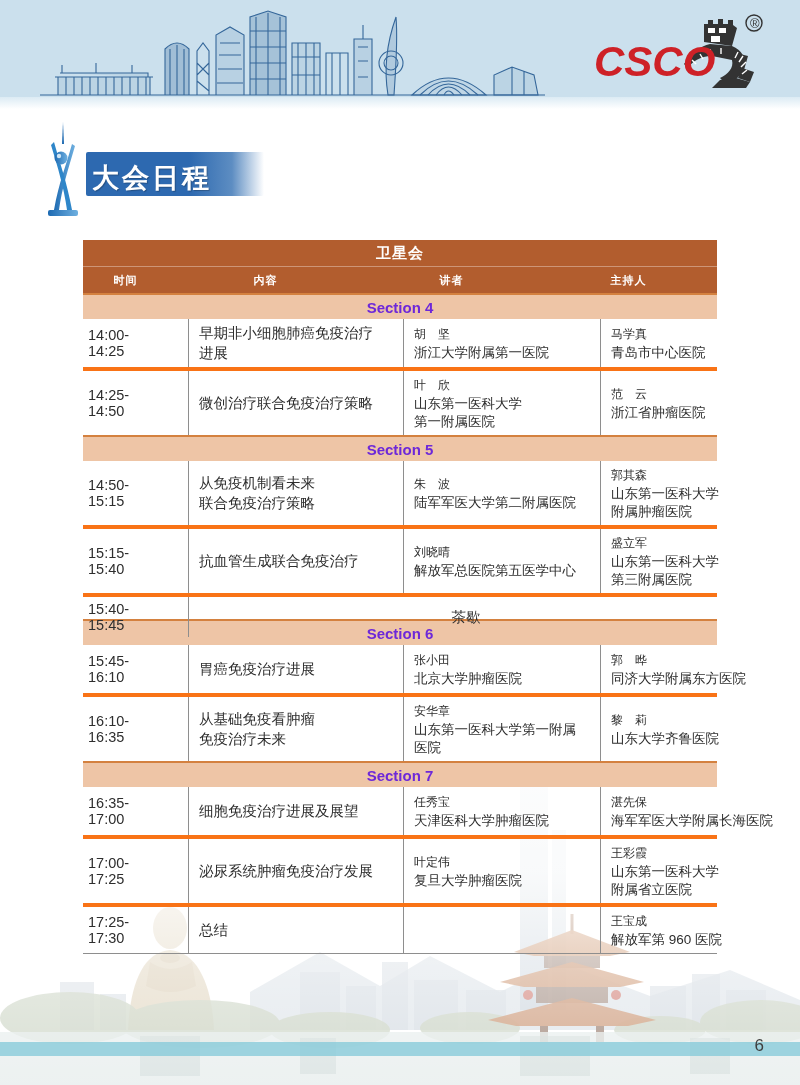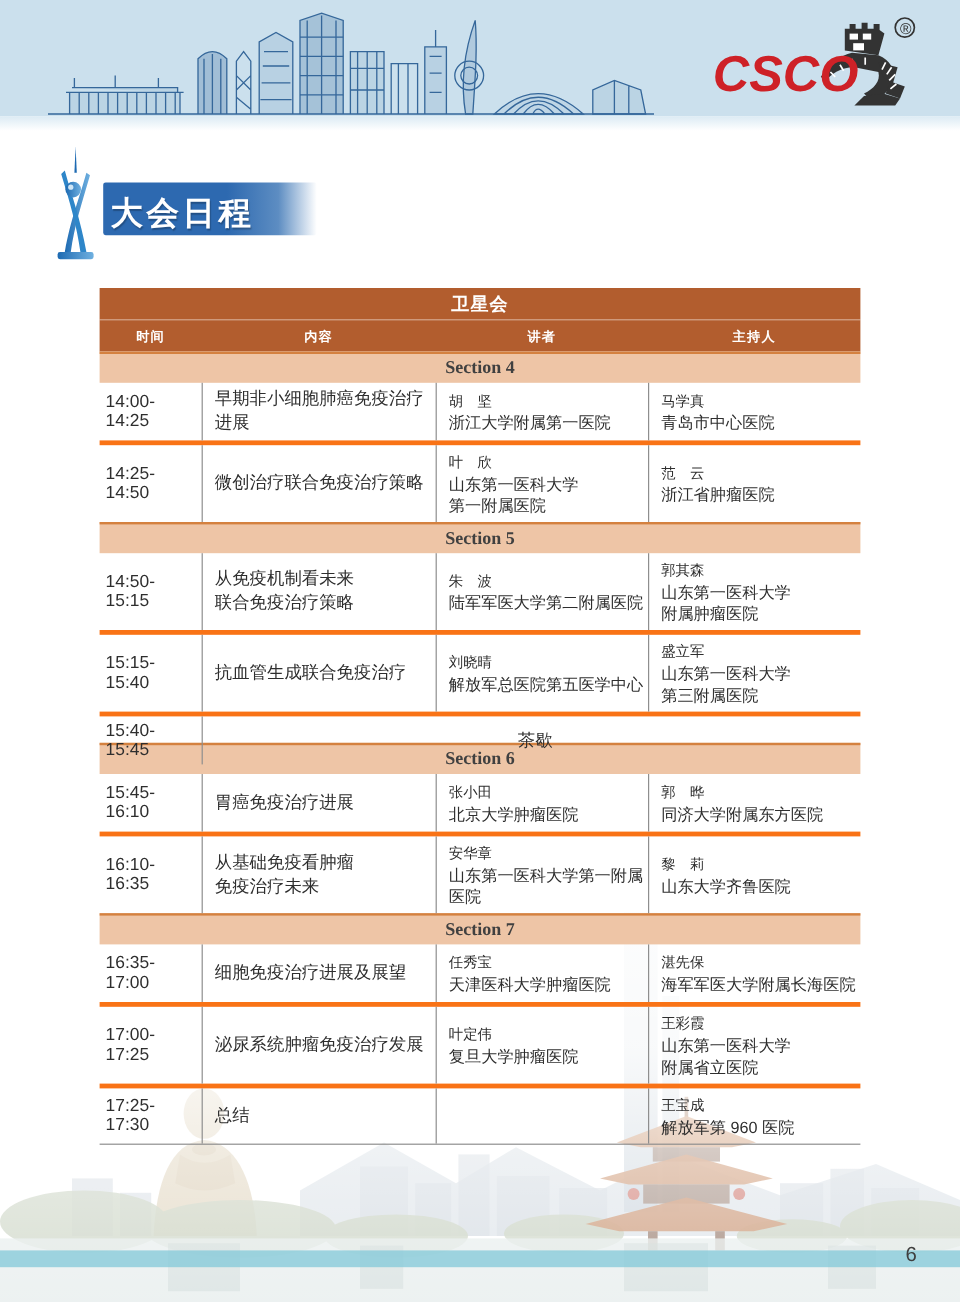--- a/index.html
+++ b/index.html
@@ -28,22 +28,22 @@
   
   .sched { position:absolute; left:83px; top:240px; width:634px; z-index:2; color:#2e2e2e; }
   .thead-title { height:26px; background:#b25d2e; color:#fff; font-size:15px; font-weight:bold;
                  display:flex; align-items:center; justify-content:center; letter-spacing:1px; }
   .thead-cols { height:27px; background:#b25d2e; color:#fff; font-size:11px; font-weight:bold;
                 display:grid; grid-template-columns:85px 195px 177px 177px;
                 border-top:1px solid rgba(255,255,255,.35); }
   .thead-cols > div { display:flex; align-items:center; justify-content:center; letter-spacing:1px; }
   .band { height:26px; background:#eec5a6; border-top:2px solid #d4813f;
           display:flex; align-items:center; justify-content:center;
-          color:#404040; font-size:15px; font-weight:bold;font-family:Liberation Serif, serif; }
-  .row { display:grid; grid-template-columns:85px 195px 177px 177px; background:transparent; }
+          color:#6d28d9; font-size:15px; font-weight:bold; }
+  .row { display:grid; grid-template-columns:85px 195px 177px 177px; background:transparent;gap:20px; }
   .row.break-row { grid-template-columns:85px 549px; height:26px; }
   .row .cell { display:flex; flex-direction:column; justify-content:center; padding:4px 4px 4px 10px; }
   .row .cell.c-time { padding-left:5px; }
   .row .cell + .cell { border-left:1px solid #8e8e8e; }
   .row.bt { border-top:4px solid #f97316; }
   .row.bb { border-bottom:1px solid #8e8e8e; }
   .item { min-height:48px; }
   .item.tall { min-height:58px; }
   .item.short { min-height:42px; }
   .c-time { font-size:14.5px; }

